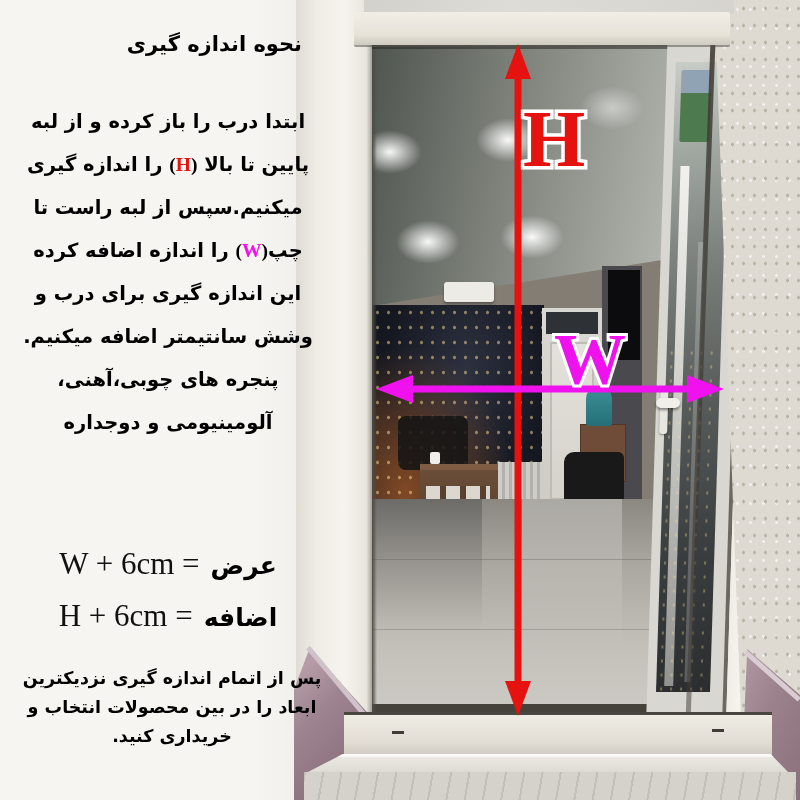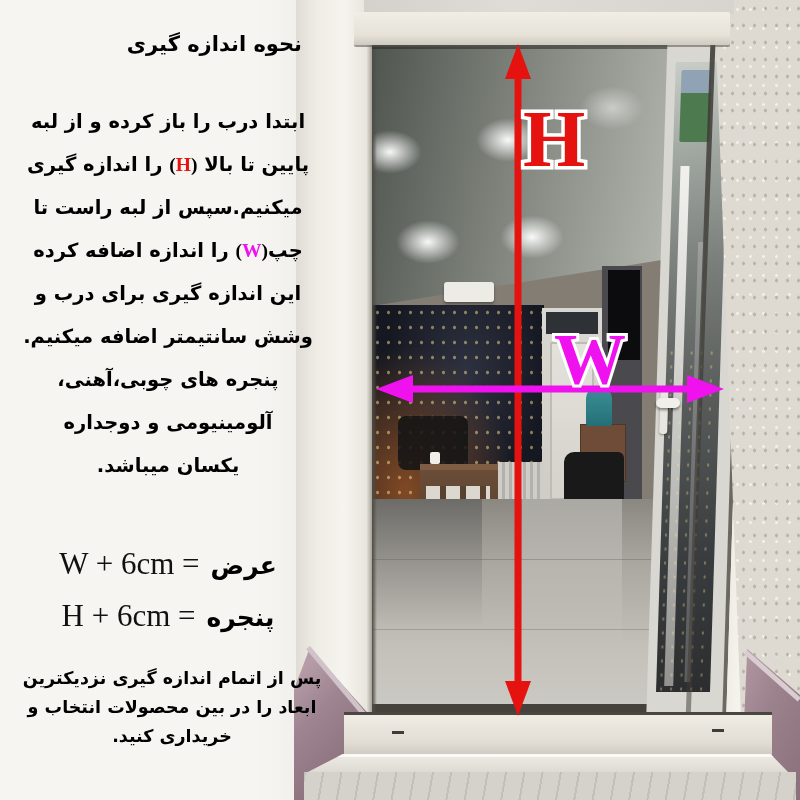--- a/index.html
+++ b/index.html
@@ -213,30 +213,29 @@
 
     <div class="para">
       <div class="para-line">ابتدا درب را باز کرده و از لبه</div>
       <div class="para-line"><span>پایین تا بالا </span><span class="latin-wrap" dir="ltr"><span>(</span><span class="inline-h">H</span><span>)</span></span><span> را اندازه گیری</span></div>
       <div class="para-line">میکنیم.سپس از لبه راست تا</div>
       <div class="para-line"><span>چپ</span><span class="latin-wrap" dir="ltr"><span>(</span><span class="inline-w">W</span><span>)</span></span><span> را اندازه اضافه کرده</span></div>
       <div class="para-line">این اندازه گیری برای درب و</div>
       <div class="para-line">وشش سانتیمتر اضافه میکنیم.</div>
       <div class="para-line">پنجره های چوبی،آهنی،</div>
       <div class="para-line">آلومینیومی و دوجداره</div>
-      <div class="para-line">یکسان میباشد.</div>
     </div>
 
     <div class="formula formula-w">
       <span class="formula-latin">W + 6cm =</span>
       <span class="formula-label">عرض</span>
     </div>
     <div class="formula formula-h">
       <span class="formula-latin">H + 6cm =</span>
-      <span class="formula-label">پنجره</span>
+      <span class="formula-label">اضافه</span>
     </div>
 
     <div class="note">
       <div>پس از اتمام اندازه گیری نزدیکترین</div>
       <div>ابعاد را در بین محصولات انتخاب و</div>
       <div>خریداری کنید.</div>
     </div>
   </div>
 
 </div>

